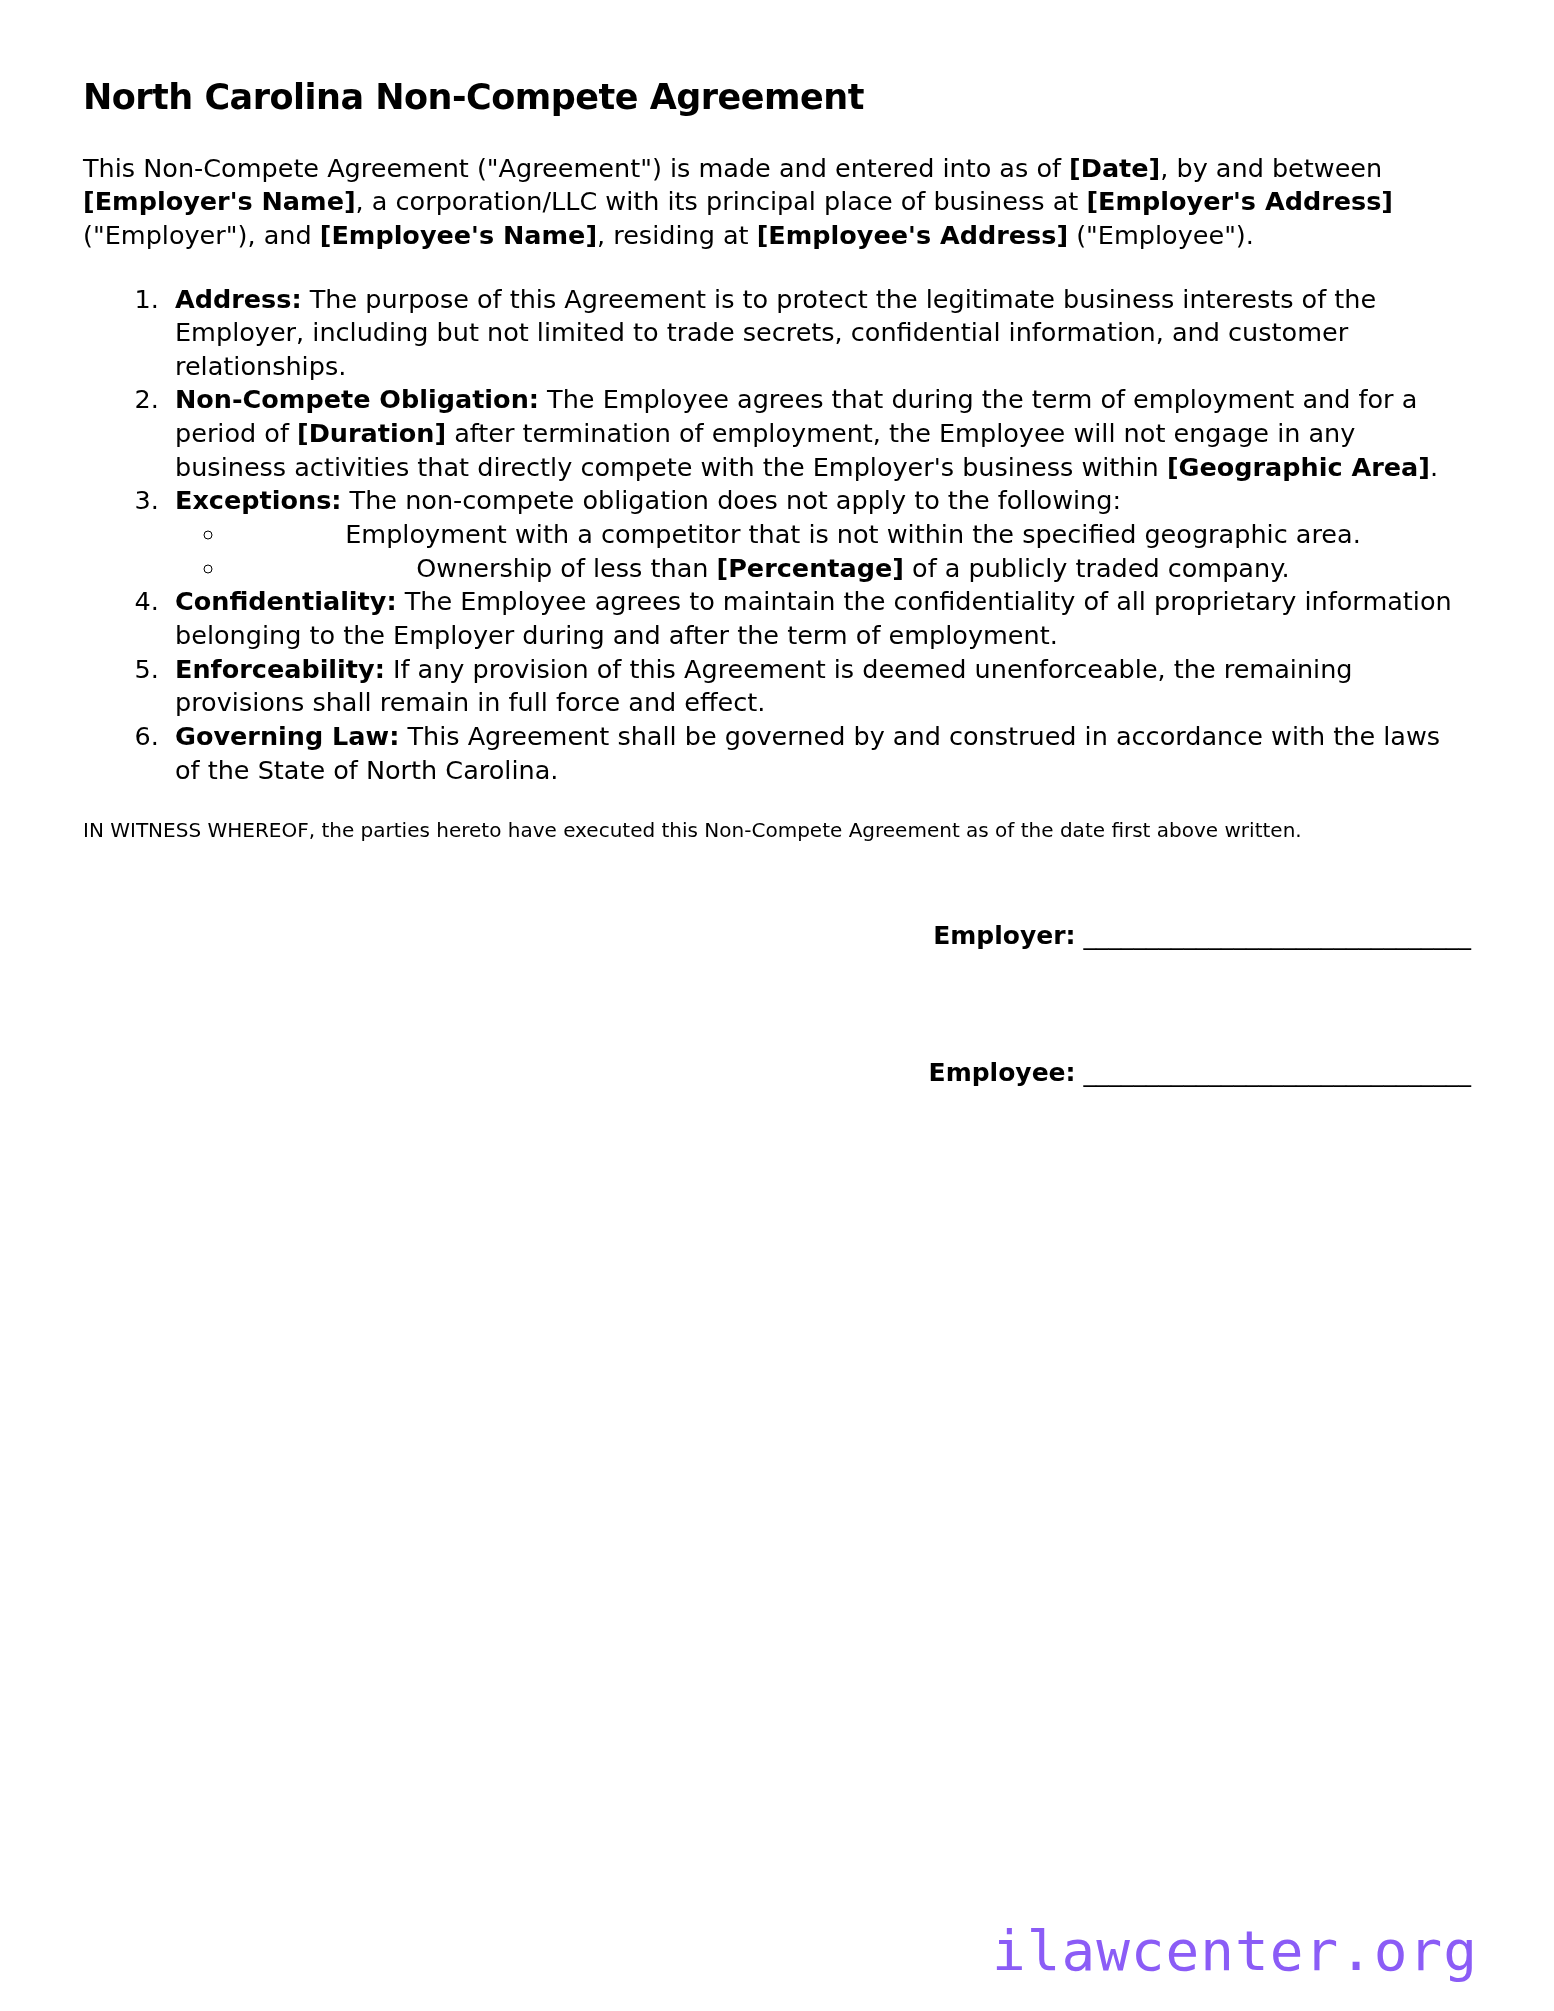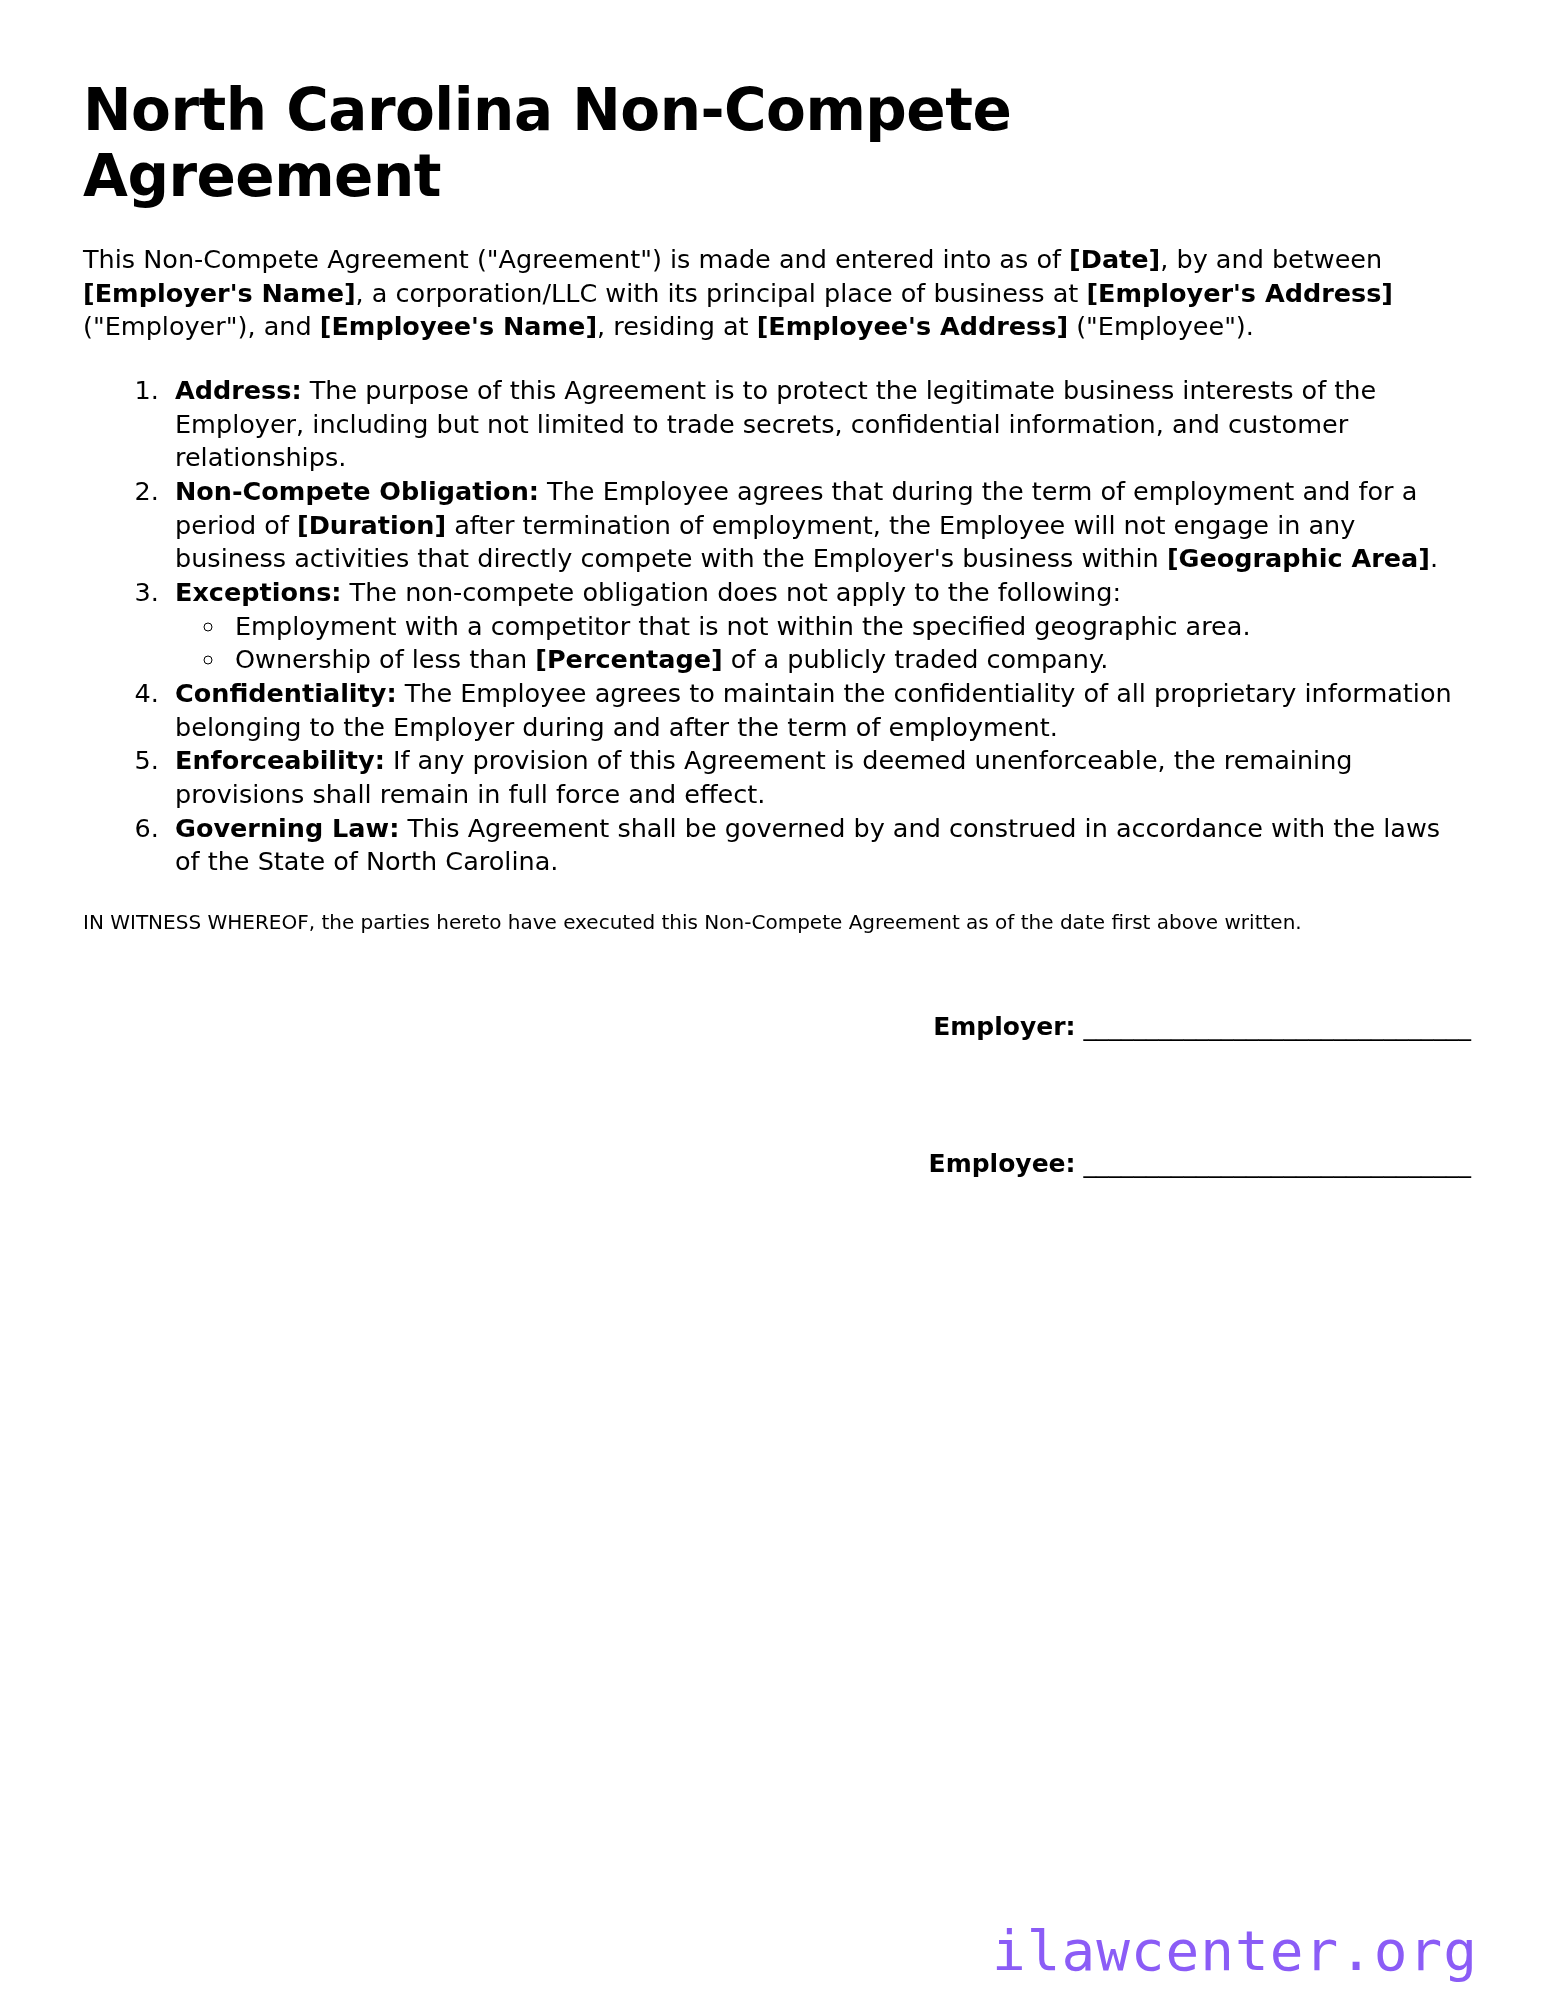--- a/index.html
+++ b/index.html
@@ -18,21 +18,21 @@
   .page {
     position: absolute;
     left: 0; top: 0;
     width: 1554px;
     height: 2011px;
     background: #ffffff;
     box-sizing: border-box;
     padding: 78px 83px 0 83px;
   }
   .doc-title {
-    font-size: 58px;
+    font-size: 35px;
     font-weight: bold;
     line-height: 1.13;
     letter-spacing: -0.5px;
     margin: 0 0 34px 0;
     max-width: 1030px;
   }
   .para {
     font-size: 25.5px;
     line-height: 1.32;
     margin: 0 0 30px 0;
@@ -51,20 +51,21 @@
   ol.main-list > li {
     margin: 0 0 0 0;
     padding-left: 8px;
     max-width: 1320px;
   }
   ul.sub-list {
     margin: 0;
     padding: 0 0 0 52px;
     list-style-type: circle;
     list-style-position: outside;
+    text-align: center;
   }
   ul.sub-list > li {
     padding-left: 8px;
   }
 
   .witness {
     font-size: 20px;
     line-height: 1.32;
     margin: 0 0 42px 0;
     max-width: 1390px;

